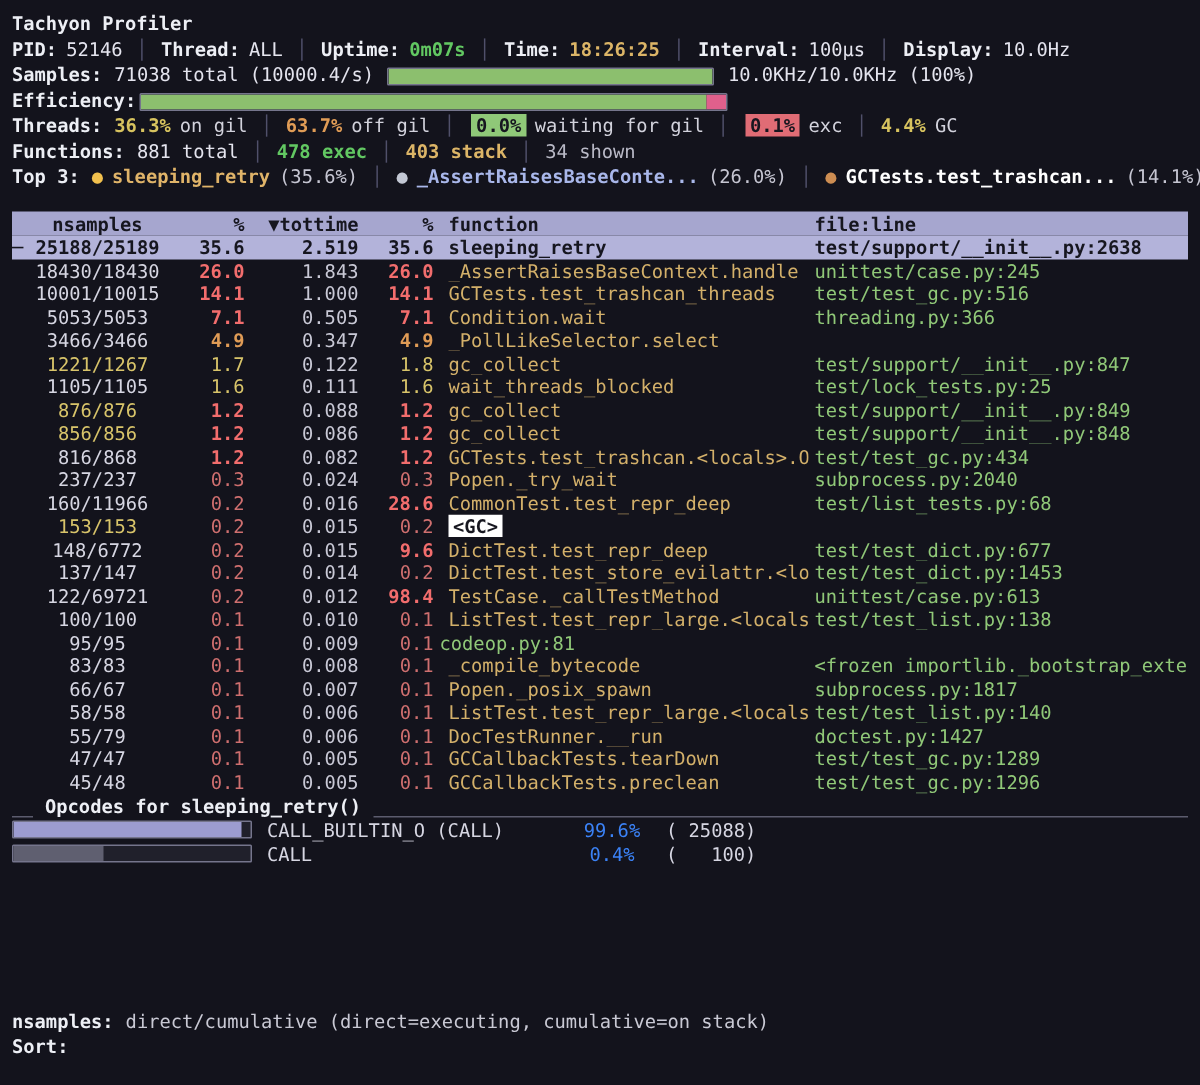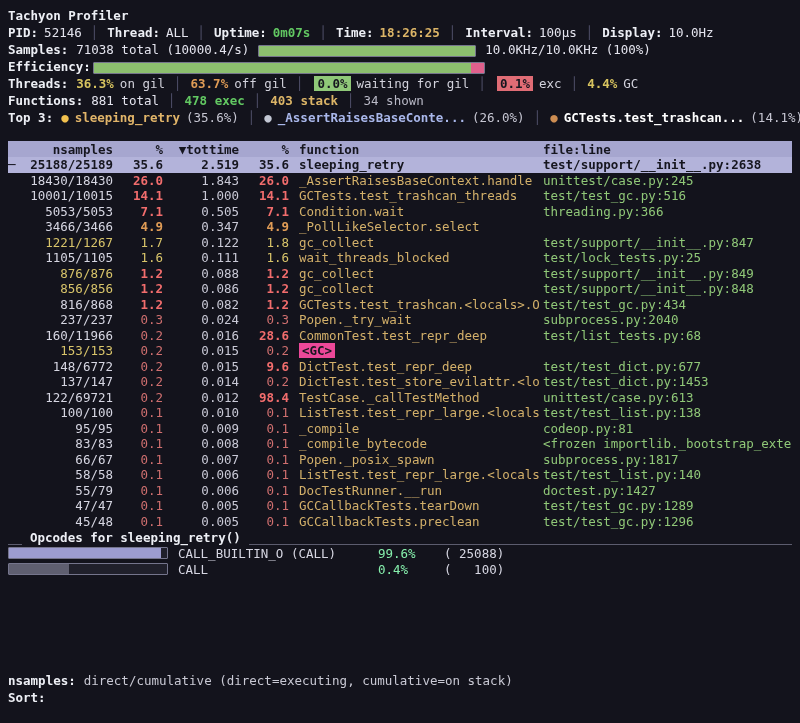--- a/index.html
+++ b/index.html
@@ -39,45 +39,45 @@
   .t3n{margin-right:6px;font-weight:bold}
   .n0{color:#e0b469}.n1{color:#a9b7ea}.n2{color:#ffffff}
   .t3p{color:#c6c6d2}
   
   .trow{display:flex;align-items:center;height:15.5px;white-space:pre}
   .thead{background:#a6a6cf;color:#16161f;font-weight:bold;height:16px}
   .thead span{color:#16161f}
   .sel{background:#b3b3da;font-weight:bold}
   .sel > span,.sel .fn-inner,.sel .c-fl{color:#16161f !important}
   .marker{width:9px;color:#4a4a62;overflow:hidden}
-  .c-ns{width:96px;text-align:right;color:#d6d6e2}
+  .c-ns{width:96px;text-align:center;color:#d6d6e2}
   .c-p1{width:50px;text-align:right;color:#c9c9d6}
   .c-tt{width:76px;text-align:right;color:#c9c9d6}
   .c-p2{width:50px;text-align:right;color:#c9c9d6}
   .c-fn{width:250px;padding-left:10px;overflow:hidden}
   .fn-inner{color:#d3b06a}
   .c-fl{flex:1;padding-left:4px;overflow:hidden;color:#90c878}
   .col-y{color:#d8c46a !important}
   .col-R{color:#f26d6d !important;font-weight:bold}
   .col-o{color:#e09c56 !important;font-weight:bold}
   .col-r{color:#cf6f6f !important}
-  .gc-badge{background:#ec4899;color:#16161f !important;font-weight:bold;padding:0 3px}
+  .gc-badge{background:#ffffff;color:#16161f !important;font-weight:bold;padding:0 3px}
   
   .opsep{height:16px}
   .dash{border-top:1px solid #5c5c6e;height:0}
   .dash.short{width:14px}
   .dash.fillrest{flex:1}
   .optitle{margin:0 8px}
   .oprow{display:flex;align-items:center;height:16px;white-space:pre}
   .opbar{width:160px;height:12px;border:1px solid #75758c;background:#20202b;margin-right:10px;overflow:hidden;border-radius:1px}
   .opfill{display:block;height:100%}
   .op0 .opfill{background:#9c9cd0}
   .op1 .opfill{background:#5f5f70}
   .opname{width:200px;color:#d6d6e2}
-  .oppct{width:60px;text-align:left;color:#86efac}
+  .oppct{width:60px;text-align:center;color:#3b82f6}
   .opcount{padding-left:6px;color:#d6d6e2}
   .spacer{flex:1}
   .footer-line{color:#c9c9d4}
 </style>
 </head>
 <body>
 
 <div class="terminal">
 
   <div class="line">
@@ -324,21 +324,20 @@
     <span class="c-p2 cell col-r">0.1</span>
     <span class="c-fn"><span class="fn-inner cell">ListTest.test_repr_large.&lt;locals&gt;.c...</span></span>
     <span class="c-fl cell">test/test_list.py:138</span>
   </div>
       <div class="trow">
     <span class="marker"></span>
     <span class="c-ns cell">95/95</span>
     <span class="c-p1 cell col-r">0.1</span>
     <span class="c-tt cell">0.009</span>
     <span class="c-p2 cell col-r">0.1</span>
-    <span class="c-fn"><span class="fn-inner cell">_compile</span></span>
     <span class="c-fl cell">codeop.py:81</span>
   </div>
       <div class="trow">
     <span class="marker"></span>
     <span class="c-ns cell">83/83</span>
     <span class="c-p1 cell col-r">0.1</span>
     <span class="c-tt cell">0.008</span>
     <span class="c-p2 cell col-r">0.1</span>
     <span class="c-fn"><span class="fn-inner cell">_compile_bytecode</span></span>
     <span class="c-fl cell">&lt;frozen importlib._bootstrap_externa</span>

